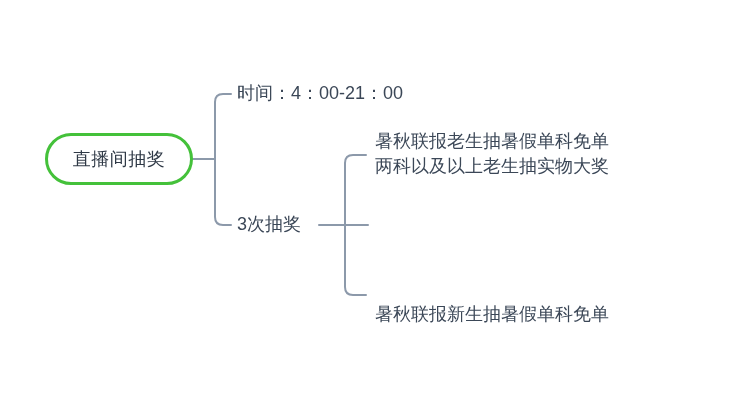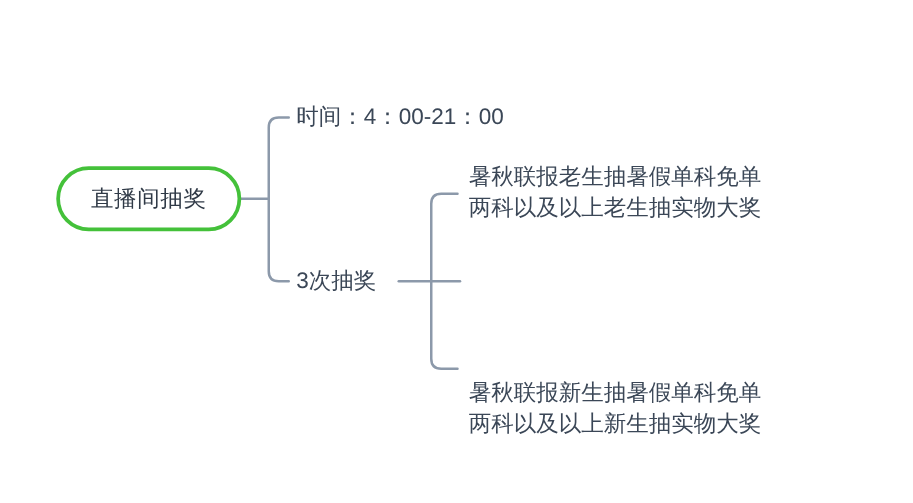--- a/index.html
+++ b/index.html
@@ -90,16 +90,15 @@
   <div class="branch branch-draws">3次抽奖</div>
 
   <div class="leaf leaf-1">
     <div>暑秋联报老生抽暑假单科免单</div>
     <div>两科以及以上老生抽实物大奖</div>
   </div>
 
 
   <div class="leaf leaf-3">
     <div>暑秋联报新生抽暑假单科免单</div>
-    <div>两科以及以上新生抽实物大奖</div>
   </div>
 
 </div>
 
 </body></html>

